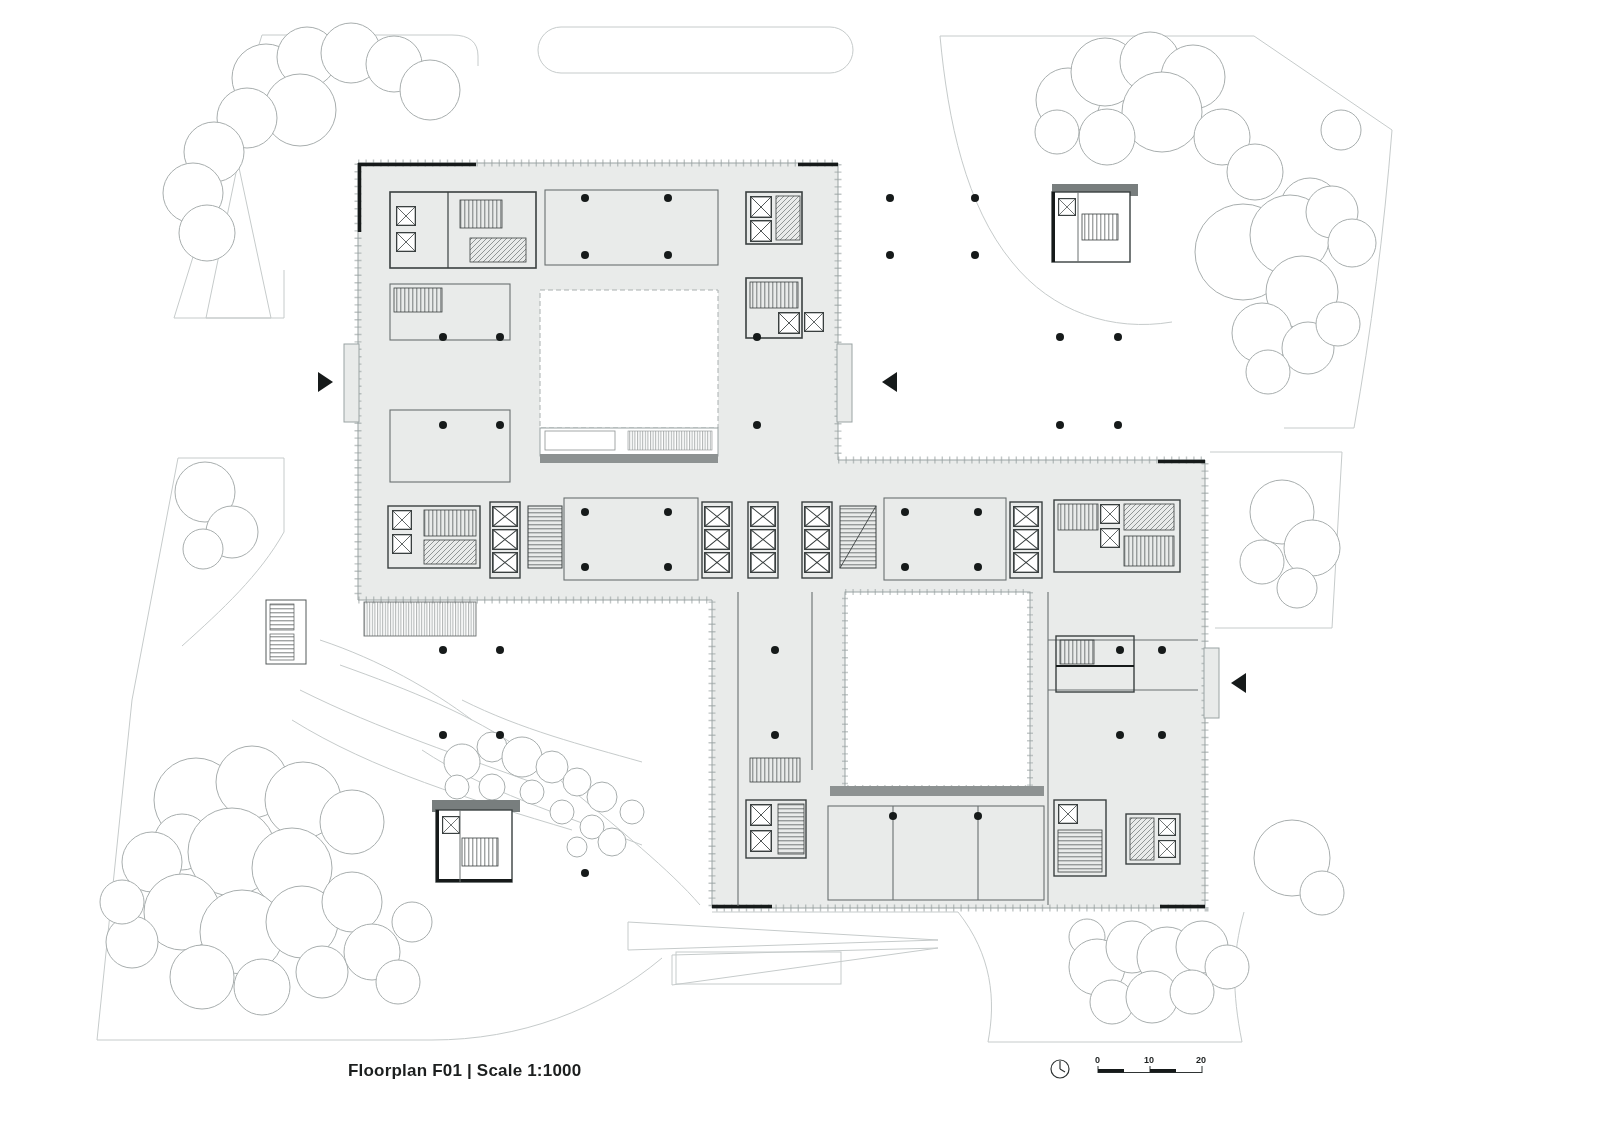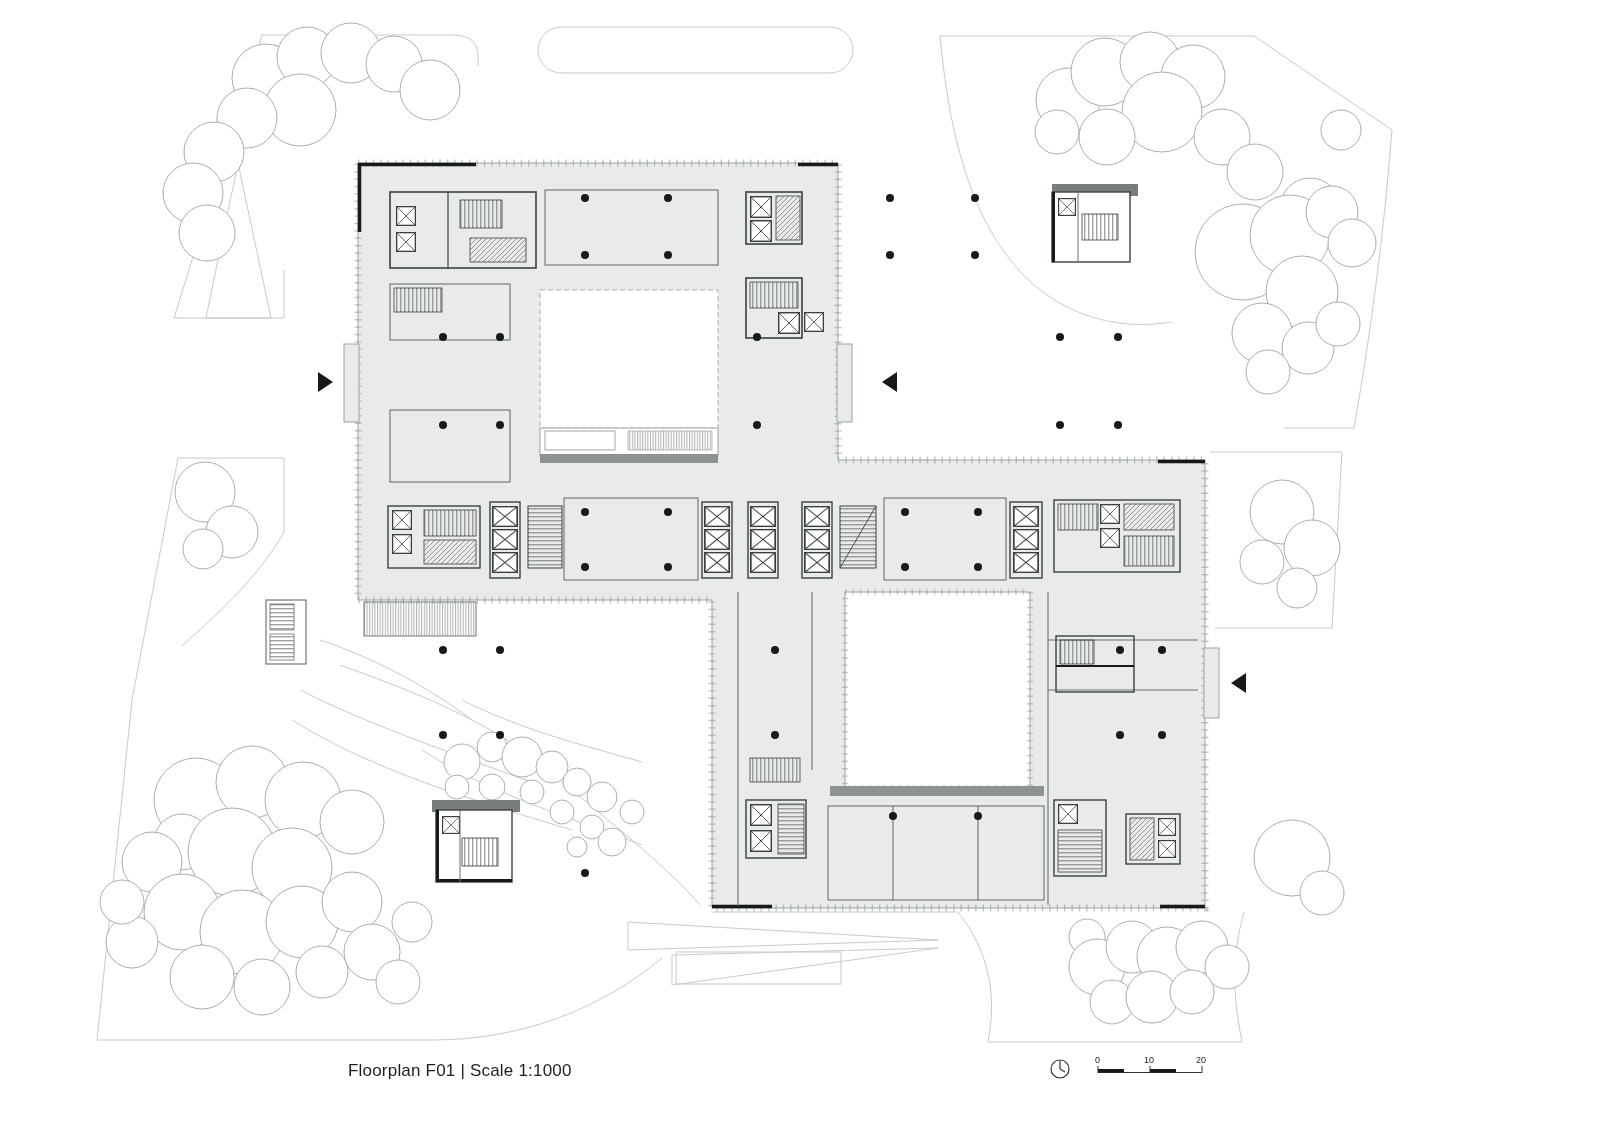--- a/index.html
+++ b/index.html
@@ -1,17 +1,17 @@
 <!DOCTYPE html>
 <html><head>
 <meta charset="utf-8">
 <style>
   html,body{margin:0;padding:0;background:#ffffff;}
   .canvas{position:relative;width:1600px;height:1131px;background:#ffffff;overflow:hidden;
-          font-family:"Liberation Sans",sans-serif;}
+          font-family:"Liberation Sans",sans-serif;font-weight:bold;}
   svg{display:block;}
   svg text{font-family:"Liberation Sans",sans-serif;fill:#1c1f1f;}
   .title-text{font-size:17px;letter-spacing:0.2px;}
   .scale-label{font-size:9px;}
 </style>
 </head>
 <body>
 
 <div class="canvas">
 <svg width="1600" height="1131" viewBox="0 0 1600 1131">

